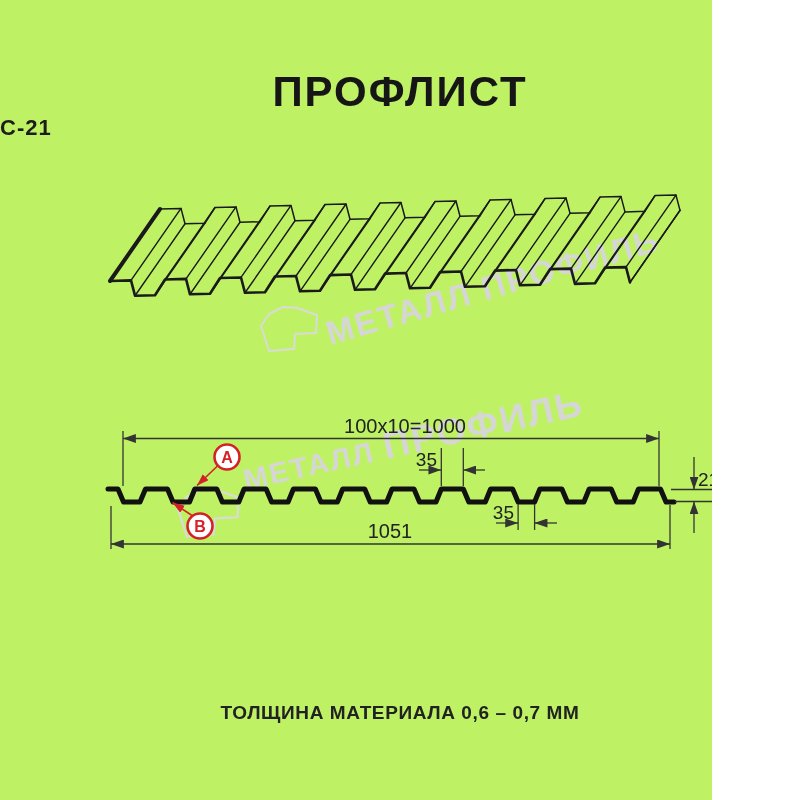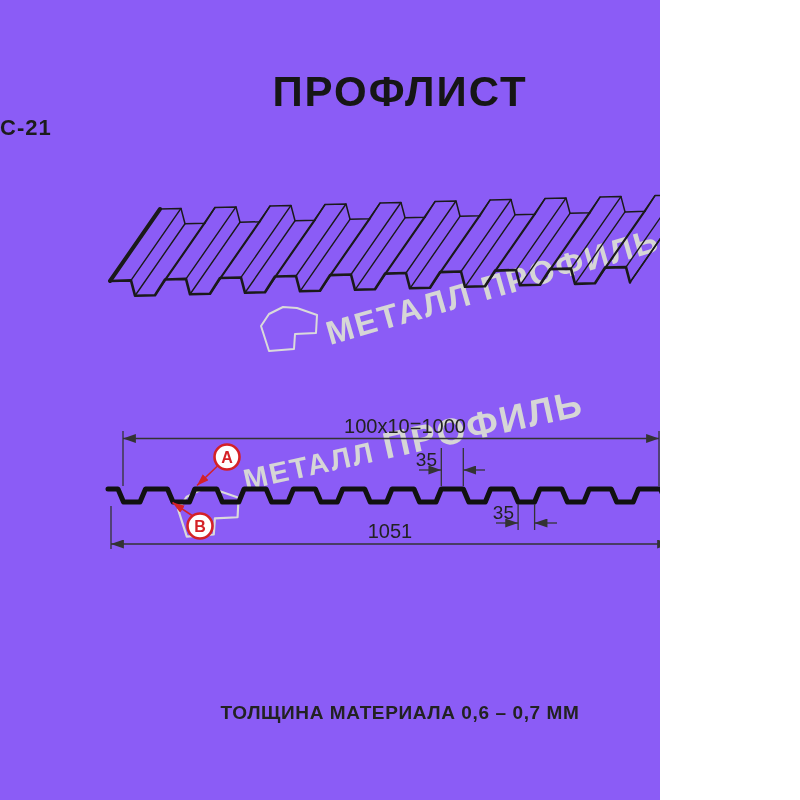--- a/index.html
+++ b/index.html
@@ -1,17 +1,17 @@
 <!DOCTYPE html>
 <html><head>
 <meta charset="utf-8">
 <style>
   html,body{margin:0;padding:0;background:#ffffff;width:800px;height:800px;
     font-family:"Liberation Sans","DejaVu Sans",sans-serif;}
-  #page{position:relative;width:660px;height:800px;overflow:hidden;background:#8b5cf6;}
+  #page{position:relative;width:712px;height:800px;overflow:hidden;background:#bef264;}
   #scene{position:absolute;left:0;top:0;}
   .title{position:absolute;left:0;top:68px;width:800px;text-align:center;
     font-size:42px;font-weight:800;letter-spacing:2px;color:#161616;}
   .subtitle{position:absolute;left:0;top:115px;width:800px;text-align:left;
     font-size:22px;font-weight:600;letter-spacing:1px;color:#1c1c1c;}
   .footer{position:absolute;left:0;top:702px;width:800px;text-align:center;
     font-size:19px;font-weight:600;letter-spacing:0.6px;color:#222;}
   .dimtext{font-size:20px;fill:#222;}
   .dimtext-small{font-size:19px;fill:#222;}
   .wm-text{font-weight:700;fill:#d6d6d6;letter-spacing:2px;}

